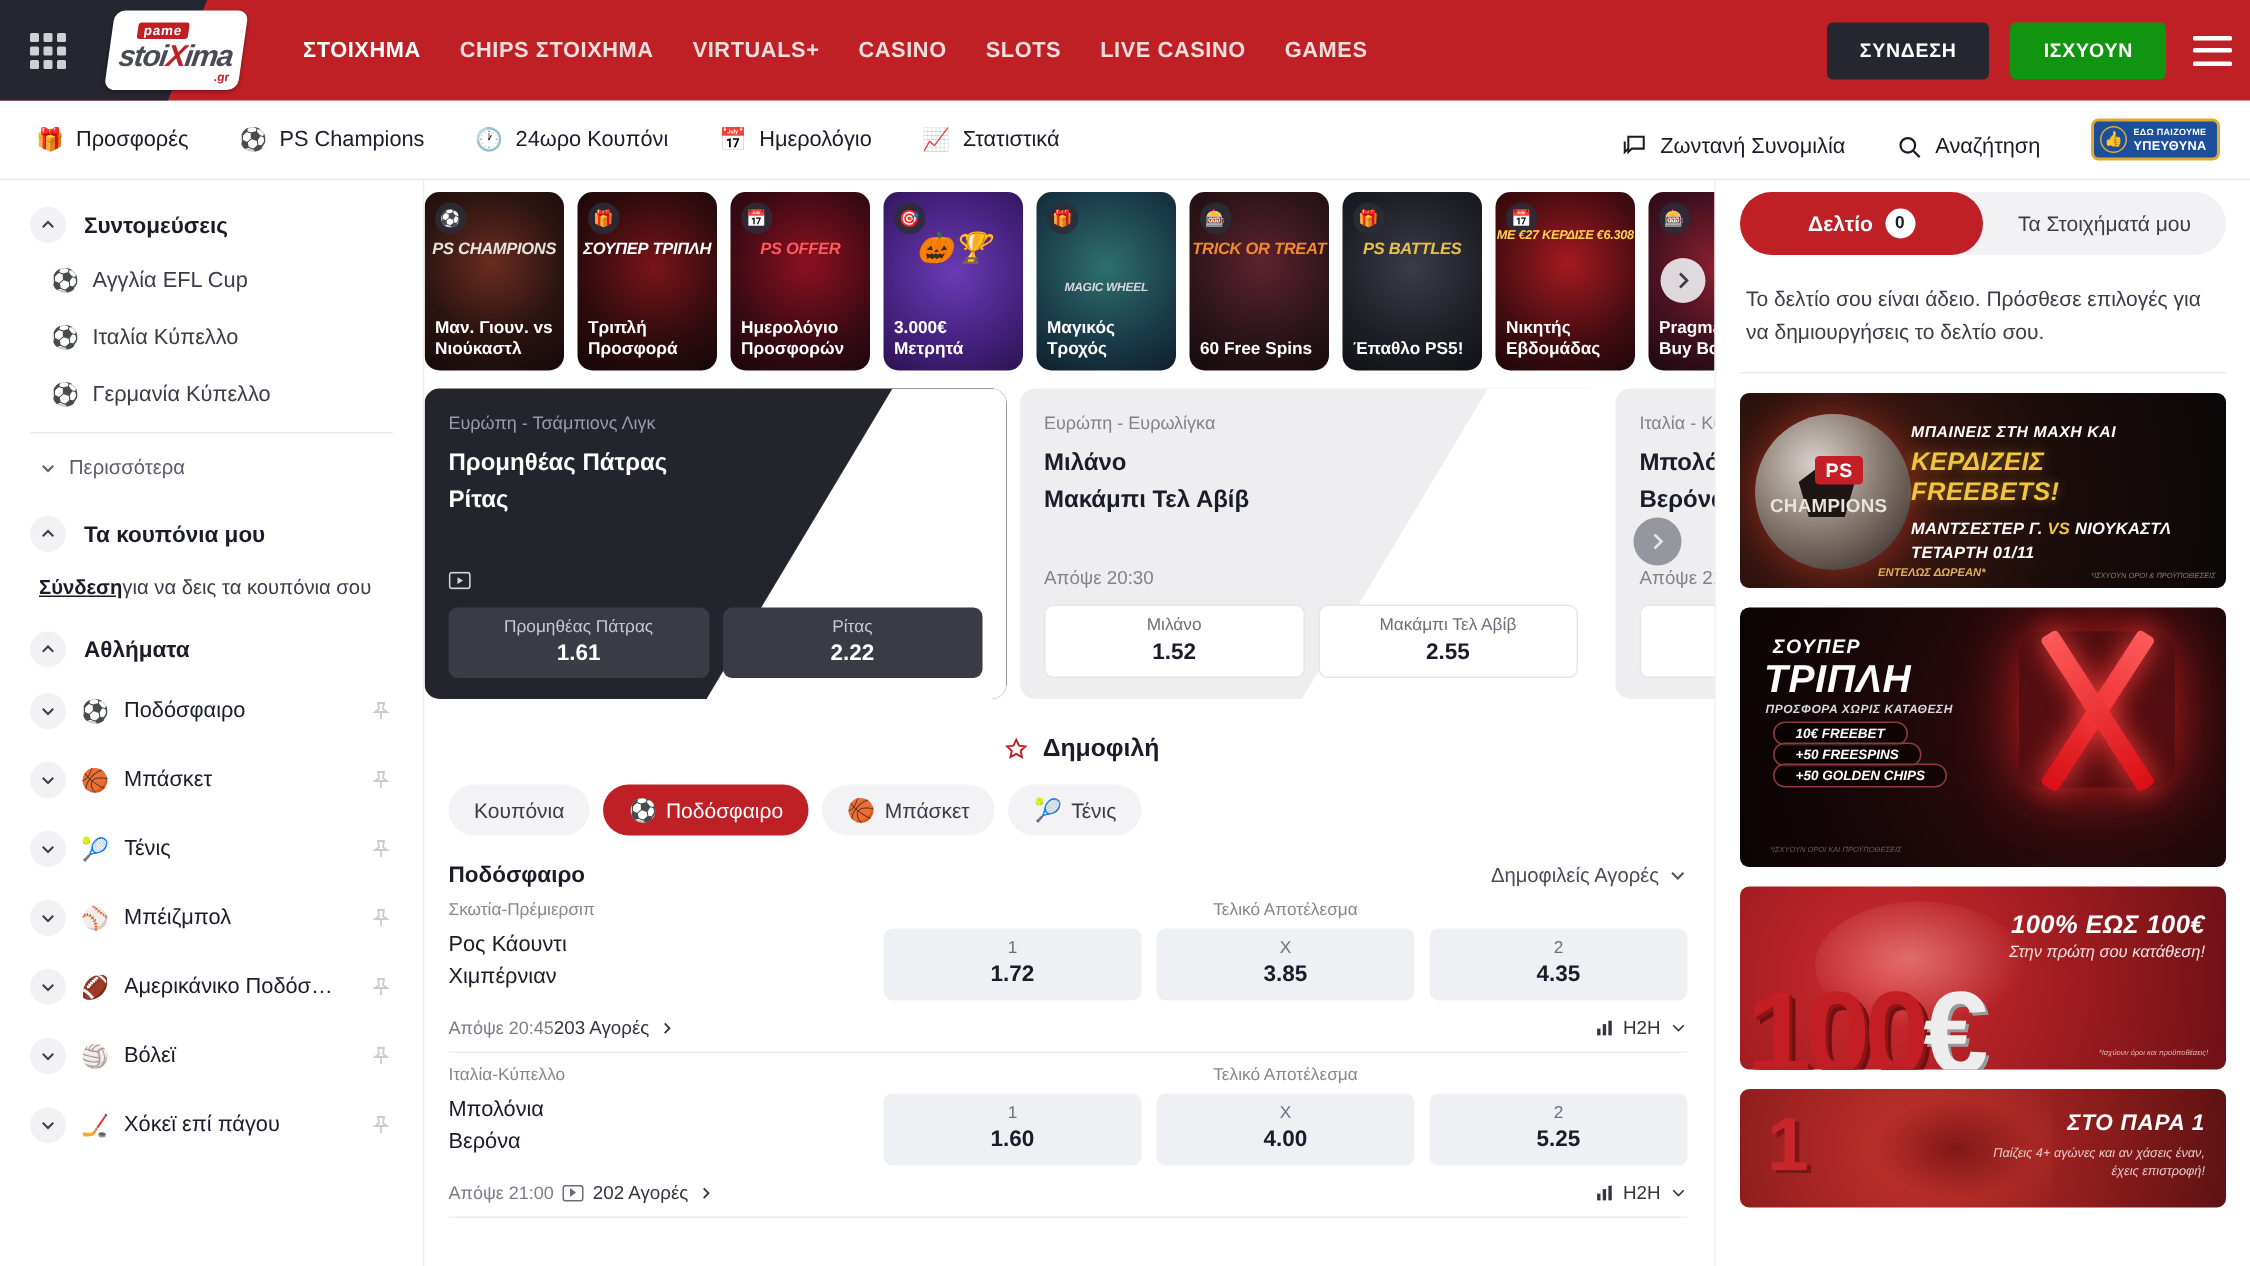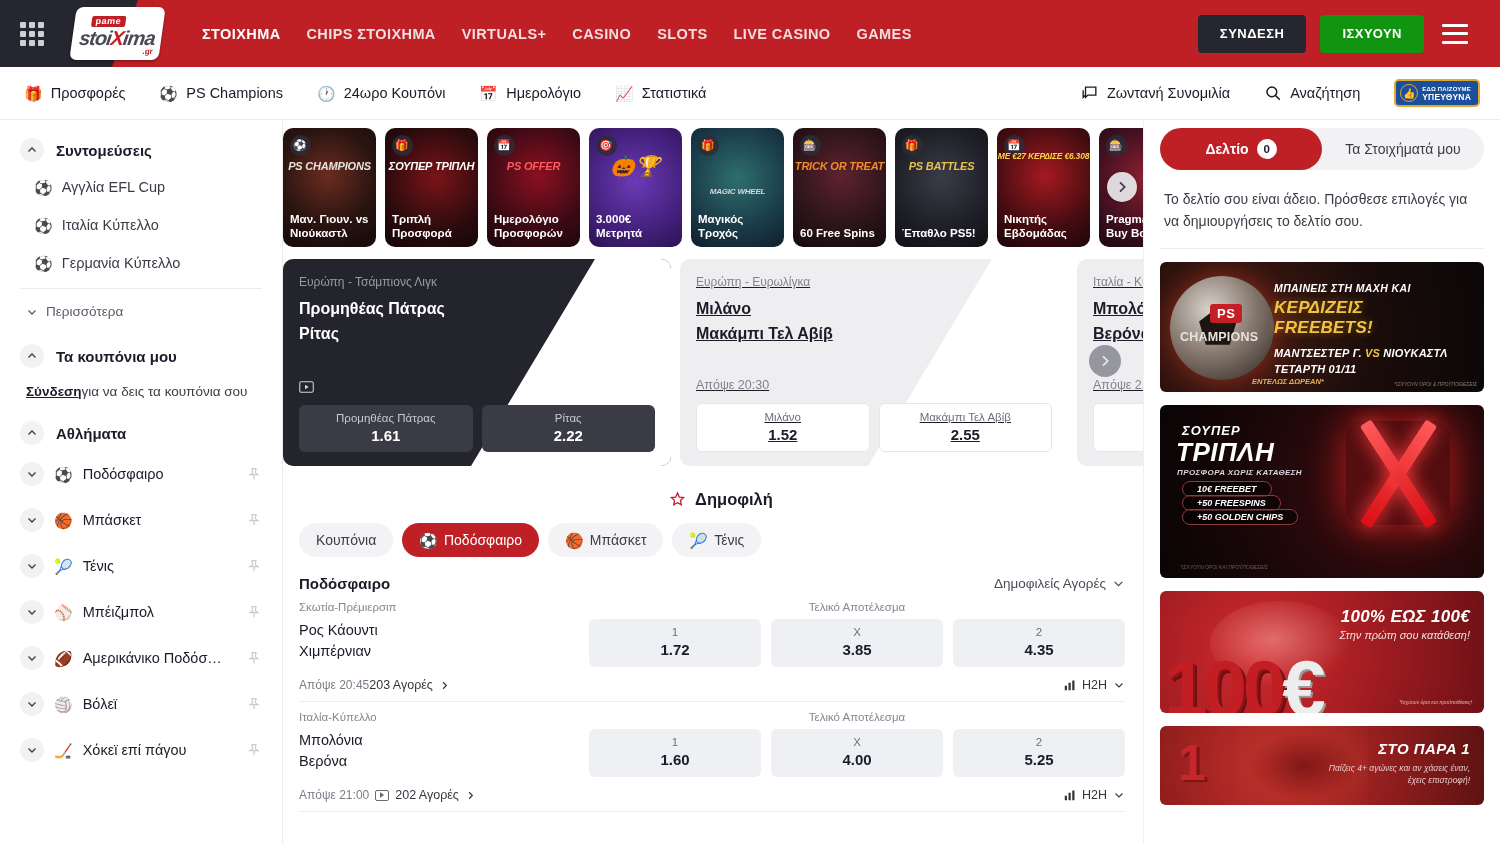--- a/index.html
+++ b/index.html
@@ -61,21 +61,21 @@
   .logo-main .x { color: #bf2026; }
   .logo-gr { font-size: 8px; color: #bf2026; font-weight: bold; text-align: right; line-height: 8px; }
 
   .mainnav { display: flex; align-items: center; gap: 26px; margin-left: 32px; }
   .mainnav a {
     color: #f2dede; font-size: 14.5px; font-weight: bold; letter-spacing: .4px;
     text-decoration: none; cursor: pointer; white-space: nowrap;
   }
   .mainnav a.active { color: #ffffff; }
 
-  .topbar-right { margin-left: auto; display: flex; align-items: center; gap: 14px; padding-right: 32px; }
+  .topbar-right { margin-left: auto; display: flex; align-items: center; gap: 14px; padding-right: 12px; }
   .btn-login {
     background: #25262f; color: #fff; border: none; border-radius: 4px;
     height: 38px; padding: 0 22px; font-size: 13px; font-weight: bold;
     letter-spacing: .5px; cursor: pointer; font-family: inherit;
   }
   .btn-signup {
     background: #119511; color: #fff; border: none; border-radius: 4px;
     height: 38px; padding: 0 22px; font-size: 13px; font-weight: bold;
     letter-spacing: .5px; cursor: pointer; font-family: inherit;
   }
@@ -84,21 +84,21 @@
 
   
   .subnav {
     height: 53px; width: 100%; background: #fff;
     border-bottom: 1px solid #e9e9ee;
     display: flex; align-items: center; padding: 0 20px;
   }
   .subnav-left { display: flex; align-items: center; gap: 34px; margin-left: 4px; }
   .subnav-item { display: flex; align-items: center; gap: 8px; cursor: pointer; }
   .subnav-item span.lbl { font-size: 14.5px; color: #1b1b29; white-space: nowrap; }
-  .subnav-right { margin-left: auto; display: flex; align-items: center; gap: 34px; }
+  .subnav-right { margin-left: auto; display: flex; align-items: flex-end; gap: 34px; }
   .emoji { font-size: 15px; line-height: 1; }
   .resp-badge {
     background: #1b4f9c; border: 2px solid #e0a82e; border-radius: 5px;
     display: flex; align-items: center; gap: 4px; padding: 3px 7px 3px 4px; cursor: pointer;
   }
   .resp-badge .thumb {
     width: 18px; height: 18px; border-radius: 50%; border: 1.5px solid #e0a82e;
     display:flex; align-items:center; justify-content:center; font-size: 10px; color:#fff;
   }
   .resp-badge .rb-txt { display: flex; flex-direction: column; line-height: 8px; }
@@ -176,21 +176,21 @@
   }
 
   
   .featured { display: flex; gap: 9px; padding: 6px 0 0 0; overflow: hidden; position: relative; height: 215px; }
   .fcard {
     width: 388px; min-width: 388px; height: 207px; border-radius: 10px;
     padding: 16px 16px 14px 16px; position: relative; overflow: hidden;
     display: flex; flex-direction: column; cursor: pointer;
   }
   .fcard.dark { background: #23242c; }
-  .fcard.light { background: #eeeef1; text-decoration: underline; }
+  .fcard.light { background: #eeeef1; }
   .fcard .slash {
     position: absolute; top: 0; bottom: 0; right: 0; width: 200px;
     background: #fff;
     clip-path: polygon(62% 0, 100% 0, 100% 100%, 0 100%);
   }
   .fcard.light .slash { background: #fff; }
   .fleague { font-size: 12px; color: #9b9ba6; margin-bottom: 11px; position: relative; z-index: 2; }
   .fcard.light .fleague { color: #82828f; }
   .fteam {
     display: flex; align-items: center; font-size: 16px; font-weight: bold;

